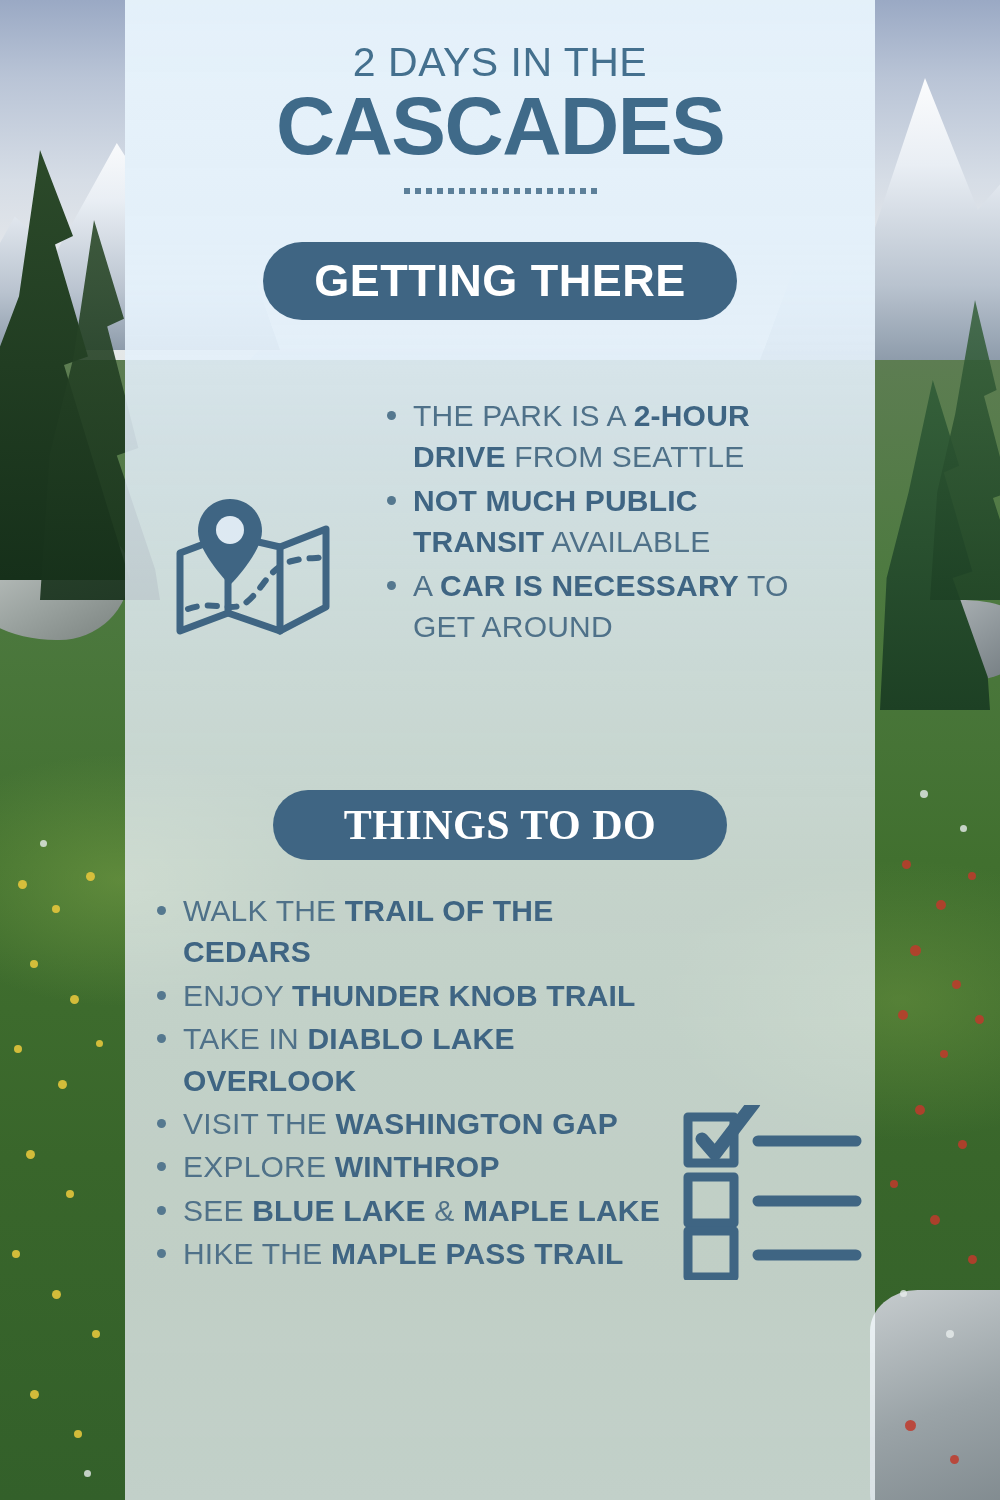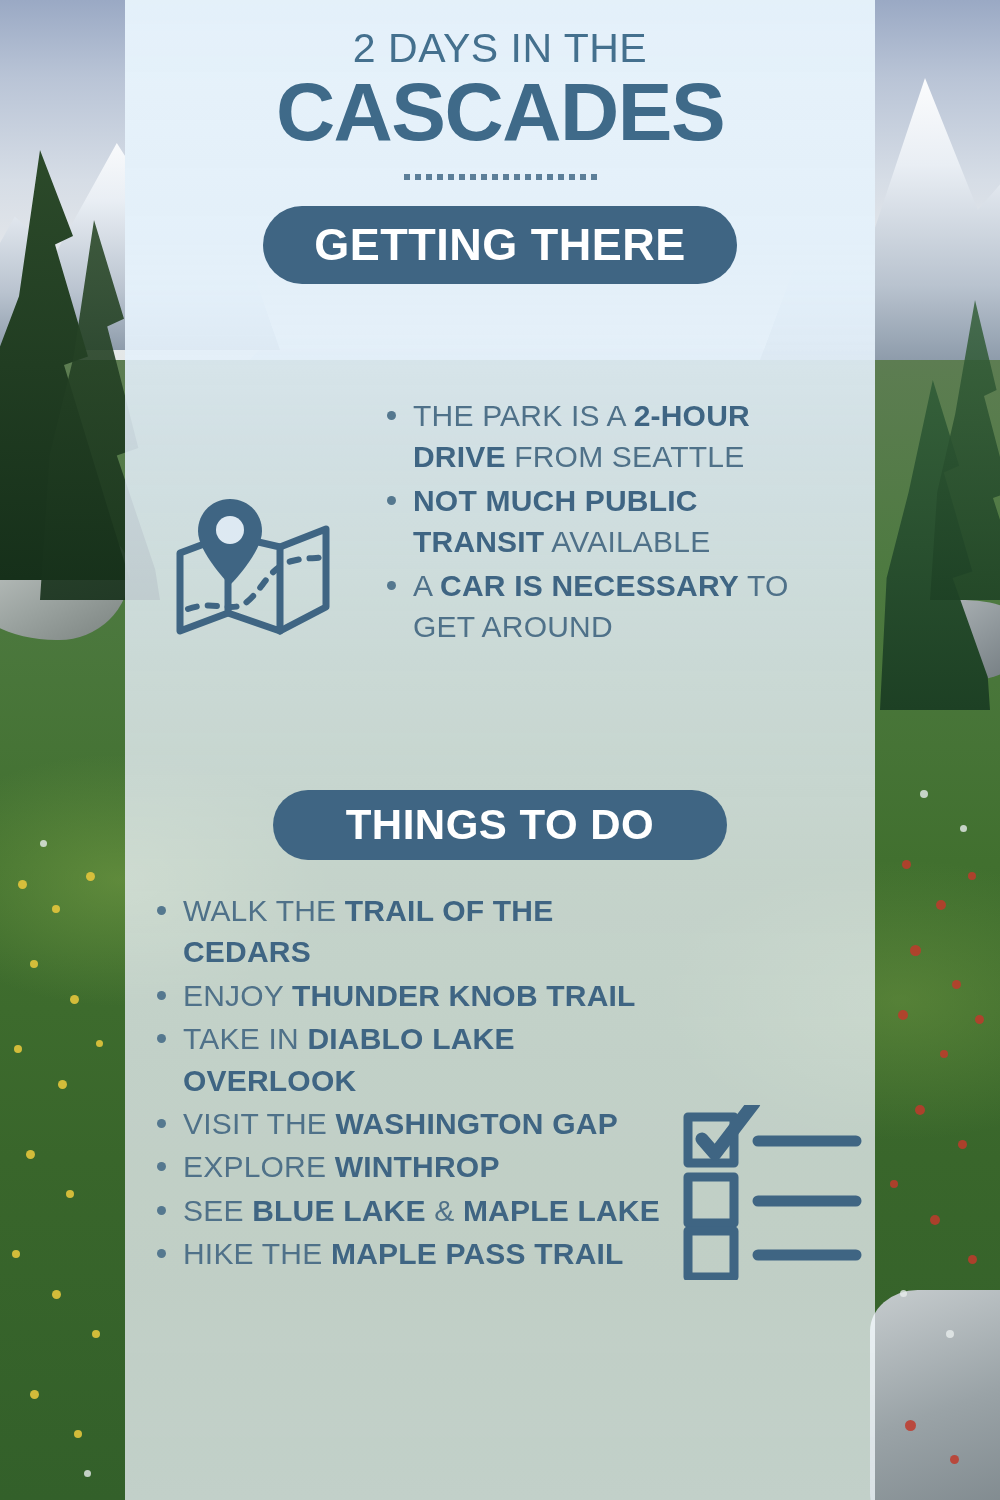--- a/index.html
+++ b/index.html
@@ -84,21 +84,21 @@
         rgba(226,236,243,.80) 44%,
         rgba(228,236,240,.76) 58%,
         rgba(230,238,242,.74) 72%,
         rgba(231,238,241,.74) 86%,
         rgba(230,238,242,.76) 100%);
     backdrop-filter:saturate(.6) brightness(1.25);
   }
   .card-inner{ position:relative; width:100%; height:100%; }
 
   
-  .title-wrap{ text-align:center; padding-top:28px; }
+  .title-wrap{ text-align:center; padding-top:42px; }
   .title-small{
     font-size:41px; font-weight:400; letter-spacing:.5px;
     color:#44708e; line-height:1.0;
   }
   .title-big{
     font-size:82px; font-weight:700; letter-spacing:-1px;
     color:#3f6a89; line-height:.96; margin-top:4px;
   }
   .title-big.second{ font-size:82px; letter-spacing:-1.5px; }
 
@@ -107,21 +107,21 @@
   }
   .dot-divider i{ display:block; width:6px; height:6px; background:#5c7f99; }
 
   
   .pill{
     margin:0 auto; background:#3f6583; color:#ffffff;
     border-radius:60px; text-align:center;
     font-weight:700; letter-spacing:.5px;
     display:flex; align-items:center; justify-content:center;
   }
-  #pill-getting-there{ width:474px; height:78px; font-size:45px; margin-top:26px; }
+  #pill-getting-there{ width:474px; height:78px; font-size:45px; margin-top:48px; }
   #pill-things-to-do{ width:454px; height:70px; font-size:42px; }
 
   
   .list{
     list-style:none;
     color:#4f7189;
     font-size:30px;
     line-height:1.38;
     letter-spacing:.2px;
   }
@@ -253,21 +253,21 @@
           <circle cx="60" cy="35" r="14" fill="#dde9f2"></circle>
         </svg>
       </div>
 
       <ul class="list" id="getting-there-list">
           <li><span>THE PARK IS A </span><b>2-HOUR DRIVE</b><span> FROM SEATTLE</span></li>
           <li><b>NOT MUCH PUBLIC TRANSIT</b><span> AVAILABLE</span></li>
           <li><span>A </span><b>CAR IS NECESSARY</b><span> TO GET AROUND</span></li>
         </ul>
 
-      <div class="pill-row" style="top:790px;">
+      <div class="pill-row" style="top:790px;font-family:Liberation Serif, serif;">
         <div class="pill" id="pill-things-to-do">THINGS TO DO</div>
       </div>
 
       <ul class="list" id="things-to-do-list">
           <li><span>WALK THE </span><b>TRAIL OF THE CEDARS</b></li>
           <li><span>ENJOY </span><b>THUNDER KNOB TRAIL</b></li>
           <li><span>TAKE IN </span><b>DIABLO LAKE OVERLOOK</b></li>
           <li><span>VISIT THE </span><b>WASHINGTON GAP</b></li>
           <li><span>EXPLORE </span><b>WINTHROP</b></li>
           <li><span>SEE </span><b>BLUE LAKE</b><span> &amp; </span><b>MAPLE LAKE</b></li>

